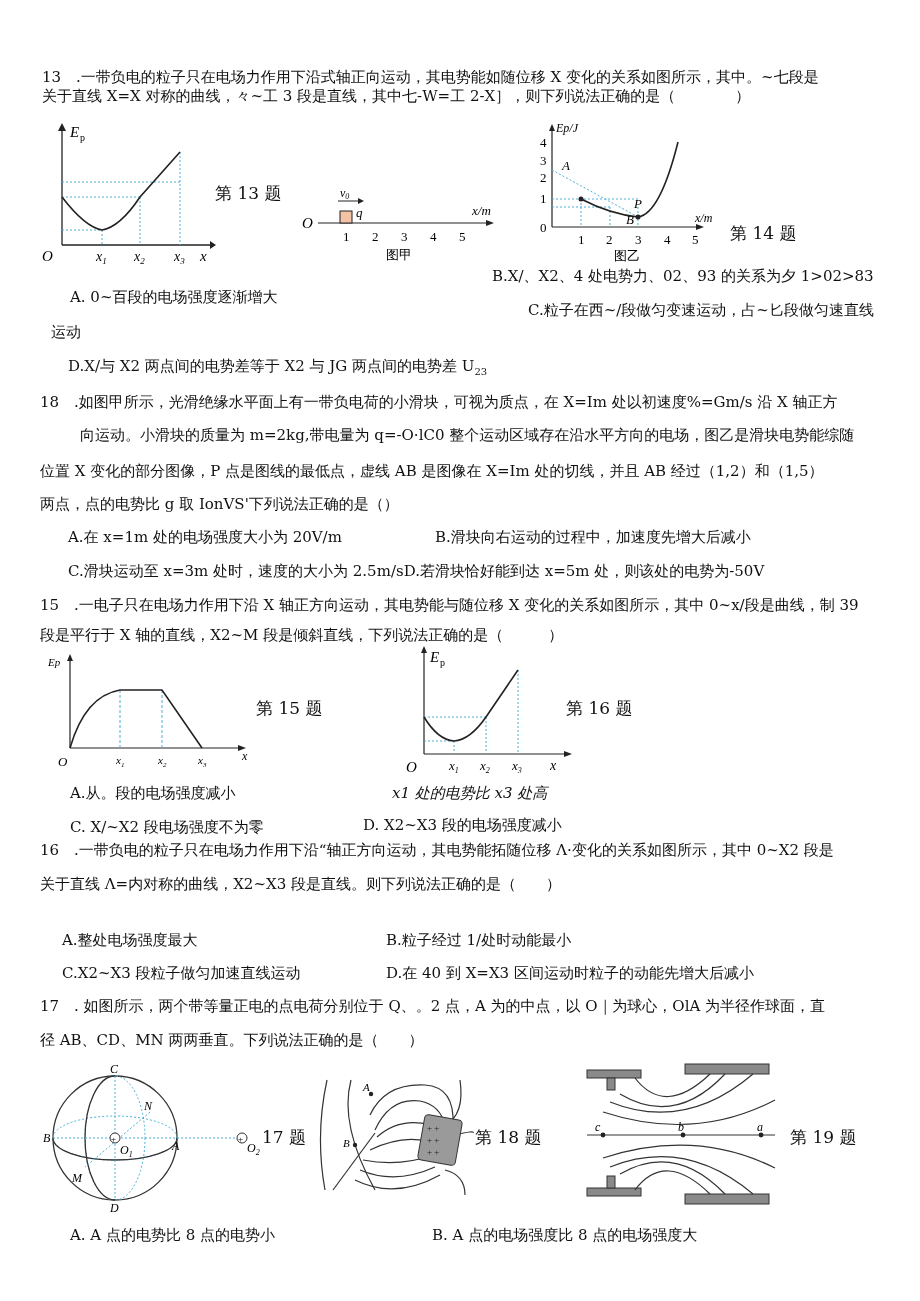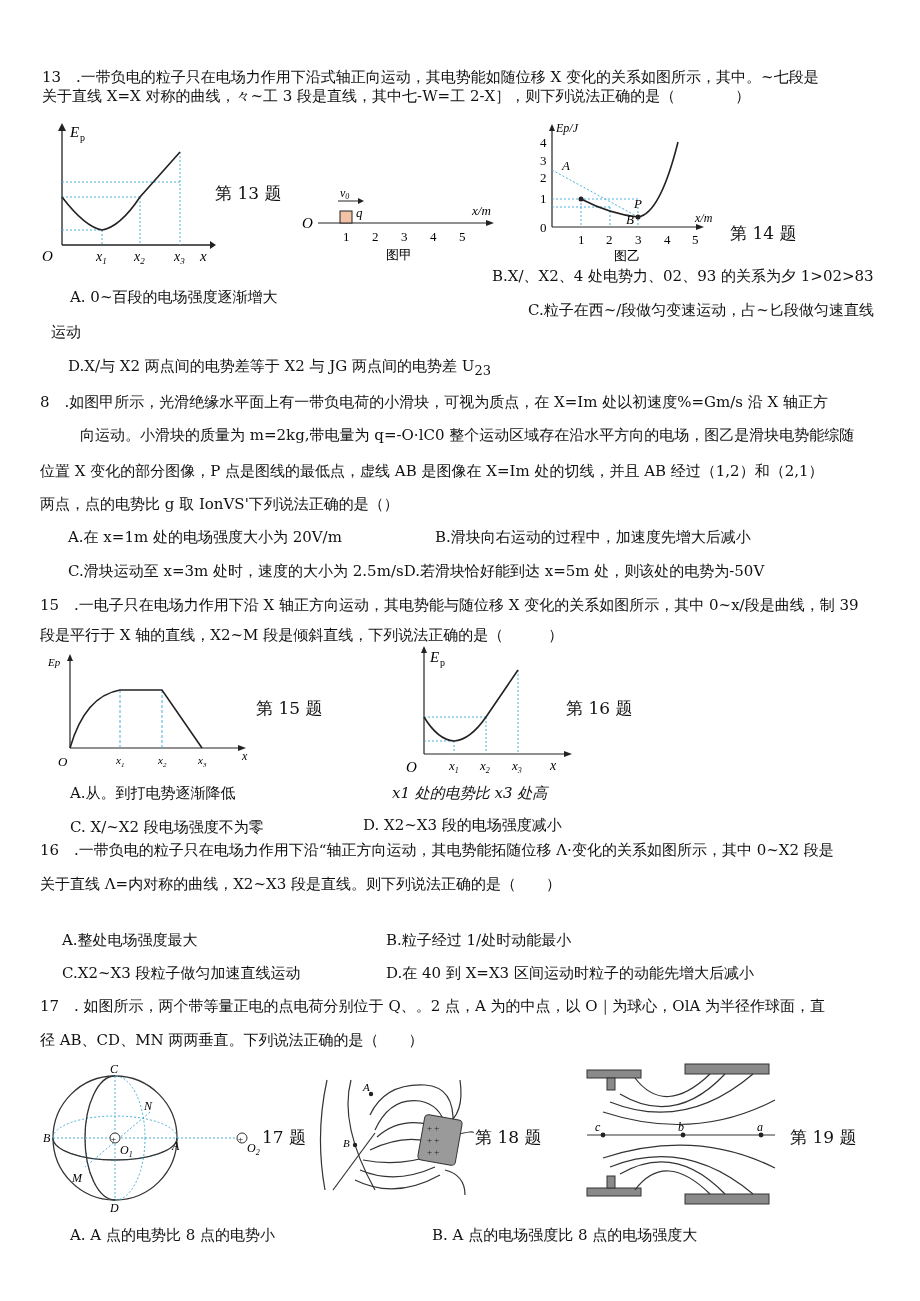--- a/index.html
+++ b/index.html
@@ -100,25 +100,25 @@
     <text x="165" y="100" font-size="12" class="it">x/m</text>
     <text x="84" y="138" font-size="13">图乙</text>
   </svg>
 </div>
 <div class="t" style="left:730px;top:183px;font-size:17px;margin-top:40px;">第 14 题</div>
 
 <div class="t" style="left:492px;top:266px;">B.X/、X2、4 处电势力、02、93 的关系为夕 1&gt;02&gt;83</div>
 <div class="t" style="left:70px;top:287px;">A. 0~百段的电场强度逐渐增大</div>
 <div class="t" style="left:528px;top:300px;">C.粒子在西~/段做匀变速运动，占~匕段做匀速直线</div>
 <div class="t" style="left:51px;top:322px;">运动</div>
-<div class="t" style="left:68px;top:356px;"><span>D.X/与 X2 两点间的电势差等于 X2 与 JG 两点间的电势差 U</span><sub style="font-size:13px;margin-top:44px;">23</sub></div>
-
-<div class="t" style="left:40px;top:392px;">8　.如图甲所示，光滑绝缘水平面上有一带负电荷的小滑块，可视为质点，在 X=Im 处以初速度%=Gm/s 沿 X 轴正方</div>
+<div class="t" style="left:68px;top:356px;"><span>D.X/与 X2 两点间的电势差等于 X2 与 JG 两点间的电势差 U</span><sub style="font-size:10px;margin-top:44px;">23</sub></div>
+
+<div class="t" style="left:40px;top:392px;">18　.如图甲所示，光滑绝缘水平面上有一带负电荷的小滑块，可视为质点，在 X=Im 处以初速度%=Gm/s 沿 X 轴正方</div>
 <div class="t" style="left:40px;top:425px;margin-left:40px;">向运动。小滑块的质量为 m=2kg,带电量为 q=-O·lC0 整个运动区域存在沿水平方向的电场，图乙是滑块电势能综随</div>
-<div class="t" style="left:40px;top:461px;">位置 X 变化的部分图像，P 点是图线的最低点，虚线 AB 是图像在 X=Im 处的切线，并且 AB 经过（1,2）和（2,1）</div>
+<div class="t" style="left:40px;top:461px;">位置 X 变化的部分图像，P 点是图线的最低点，虚线 AB 是图像在 X=Im 处的切线，并且 AB 经过（1,2）和（1,5）</div>
 <div class="t" style="left:40px;top:494px;">两点，点的电势比 g 取 IonVS'下列说法正确的是（）</div>
 <div class="t" style="left:68px;top:527px;">A.在 x=1m 处的电场强度大小为 20V/m</div>
 <div class="t" style="left:435px;top:527px;">B.滑块向右运动的过程中，加速度先增大后减小</div>
 <div class="t" style="left:68px;top:561px;">C.滑块运动至 x=3m 处时，速度的大小为 2.5m/sD.若滑块恰好能到达 x=5m 处，则该处的电势为-50V</div>
 
 <div class="t" style="left:40px;top:595px;">15　.一电子只在电场力作用下沿 X 轴正方向运动，其电势能与随位移 X 变化的关系如图所示，其中 0~x/段是曲线，制 39</div>
 <div class="t" style="left:40px;top:625px;">段是平行于 X 轴的直线，X2~M 段是倾斜直线，下列说法正确的是（　　　）</div>
 
 <div class="fig" style="left:40px;top:648px;width:220px;height:120px;text-align:right;">
   <svg width="220" height="120" viewBox="0 0 220 120">
@@ -159,21 +159,21 @@
     <text x="42" y="24" font-size="10">p</text>
     <text x="8" y="130" font-size="15" class="it">O</text>
     <text x="51" y="128" font-size="13" class="it">x<tspan font-size="8" dy="3">1</tspan></text>
     <text x="82" y="128" font-size="13" class="it">x<tspan font-size="8" dy="3">2</tspan></text>
     <text x="114" y="128" font-size="13" class="it">x<tspan font-size="8" dy="3">3</tspan></text>
     <text x="152" y="128" font-size="14" class="it">x</text>
   </svg>
 </div>
 <div class="t" style="left:566px;top:698px;font-size:17px;">第 16 题</div>
 
-<div class="t" style="left:70px;top:783px;">A.从。到打电势逐渐降低</div>
+<div class="t" style="left:70px;top:783px;">A.从。段的电场强度减小</div>
 <div class="t" style="left:392px;top:783px;font-style:italic;">x1 处的电势比 x3 处高</div>
 <div class="t" style="left:70px;top:817px;">C.  X/~X2 段电场强度不为零</div>
 <div class="t" style="left:363px;top:815px;">D.  X2~X3 段的电场强度减小</div>
 
 <div class="t" style="left:40px;top:840px;">16　.一带负电的粒子只在电场力作用下沿“轴正方向运动，其电势能拓随位移 Λ·变化的关系如图所示，其中 0~X2 段是</div>
 <div class="t" style="left:40px;top:874px;">关于直线 Λ=内对称的曲线，X2~X3 段是直线。则下列说法正确的是（　　）</div>
 <div class="t" style="left:62px;top:930px;">A.整处电场强度最大</div>
 <div class="t" style="left:386px;top:930px;">B.粒子经过 1/处时动能最小</div>
 <div class="t" style="left:62px;top:963px;">C.X2~X3 段粒子做匀加速直线运动</div>
 <div class="t" style="left:386px;top:963px;">D.在 40 到 X=X3 区间运动时粒子的动能先增大后减小</div>

